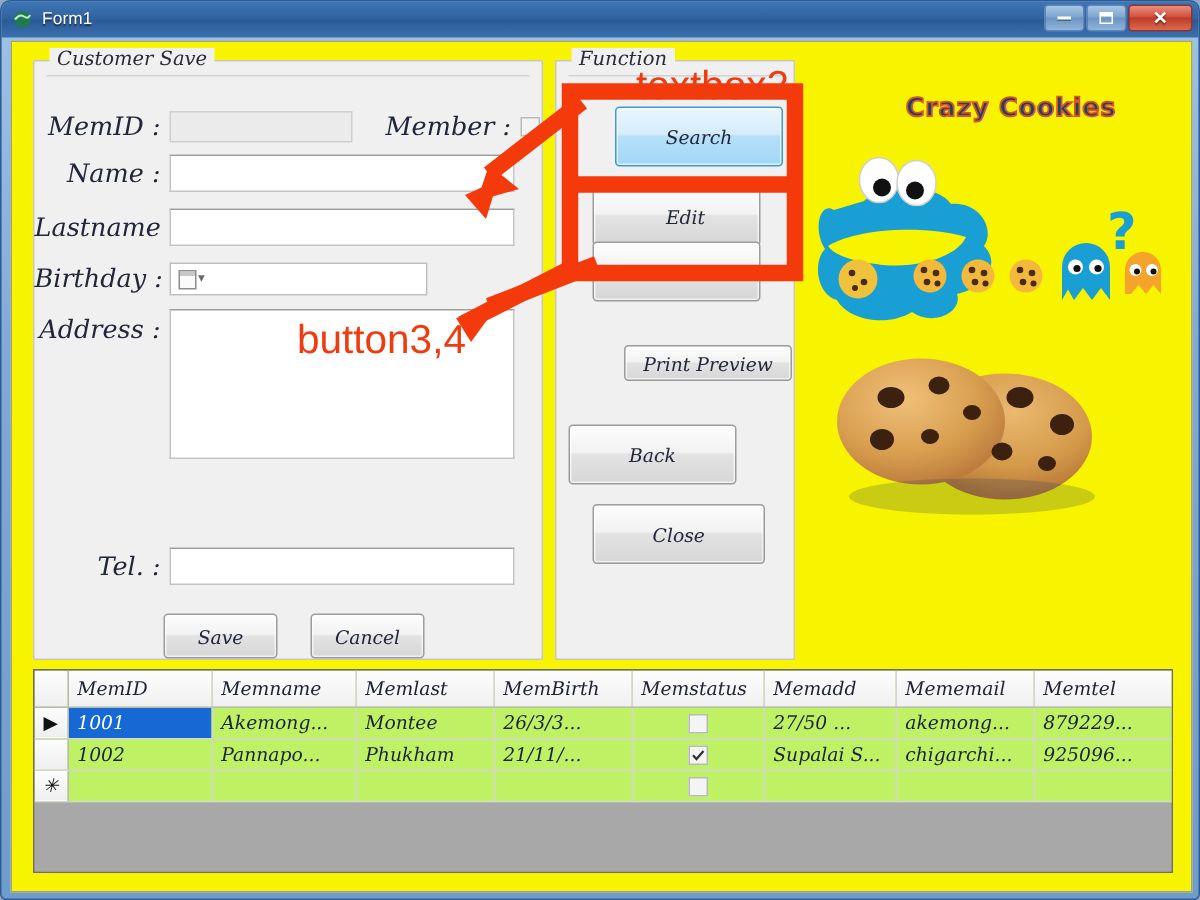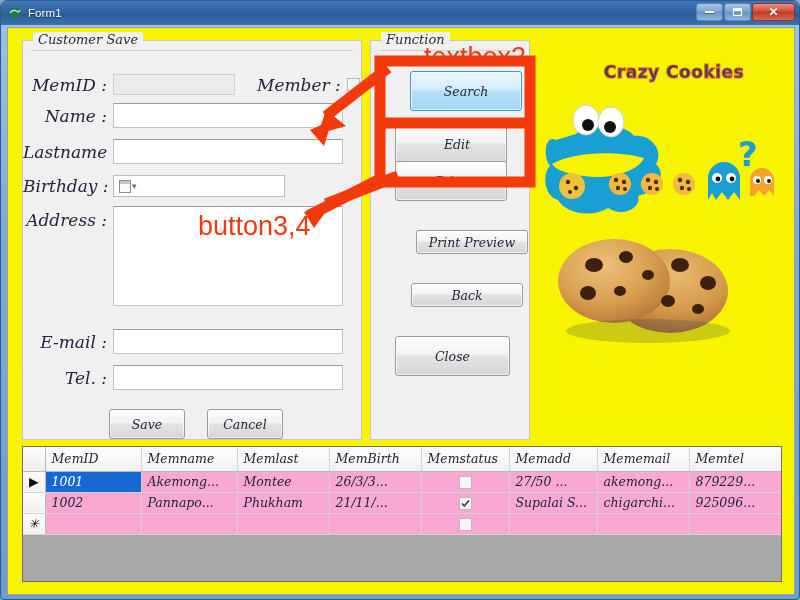--- a/index.html
+++ b/index.html
@@ -144,21 +144,21 @@
     margin-left:15px;
   }
   
   .grid{
     position:absolute;left:14px;top:418px;width:760px;height:136px;
     box-sizing:border-box;
     background:#a8a8a8;
     border:1px solid #6e6e6e;
     overflow:hidden;
   }
-  .gtable{border-collapse:collapse;width:100%;table-layout:fixed;background:#f9a8d4;}
+  .gtable{border-collapse:collapse;width:100%;table-layout:fixed;background:#bef264;}
   .gtable th,.gtable td{
     box-sizing:border-box;
     border-right:1px solid #d4d4d4;
     border-bottom:1px solid #d4d4d4;
     font-family:"DejaVu Serif", serif;font-style:italic;
     font-size:12.5px;color:#1d2133;
     padding:2px 6px;height:21px;white-space:nowrap;overflow:hidden;
     text-align:left;
   }
   .gtable th{
@@ -249,43 +249,39 @@
             <span class="cal"></span>▾
           </span>
         </div>
       </div>
 
       <div class="frow" style="left:0;top:165px;width:340px;align-items:flex-start;">
         <span class="flabel" style="margin-top:4px;">Address :</span>
         <textarea class="ta" style="width: 230px; height: 100px;"></textarea>
       </div>
 
-      <div class="frow" style="left:0;top:288px;width:340px;">
-        <span class="flabel">E-mail :</span>
-        <input class="tbox" style="width: 230px; height: 25px;" value="">
-      </div>
 
       <div class="frow" style="left:0;top:324px;width:340px;">
         <span class="flabel">Tel. :</span>
         <input class="tbox" style="width: 230px; height: 25px;" value="">
       </div>
 
       <div class="btn" style="position:absolute;left:86px;top:368px;width:76px;height:30px;">Save</div>
       <div class="btn" style="position:absolute;left:184px;top:368px;width:76px;height:30px;">Cancel</div>
     </div>
 
     <div class="gb" id="gb-function">
       <div class="gb-line"></div>
       <div class="gb-title">Function</div>
 
       <div class="btn hot" style="position:absolute;left:24px;top:30px;width:112px;height:40px;">Search</div>
       <div class="btn" style="position:absolute;left:24px;top:83px;width:112px;height:40px;padding-left:12px;">Edit</div>
       <div class="btn" style="position:absolute;left:24px;top:120px;width:112px;height:40px;">Print</div>
       <div class="btn" style="position:absolute;left:24px;top:189px;width:112px;height:24px;margin-left:21px;">Print Preview</div>
-      <div class="btn" style="position:absolute;left:40px;top:242px;width:112px;height:24px;">Back</div>
+      <div class="btn" style="position:absolute;left:8px;top:242px;width:112px;height:40px;">Back</div>
       <div class="btn" style="position:absolute;left:24px;top:295px;width:115px;height:40px;">Close</div>
     </div>
 
     <div class="art">
       <div class="logo">Crazy Cookies</div>
 
       <svg width="252" height="190" style="position:absolute;left:0;top:52px;">
 
         <g>
           <path d="M18 48 C8 42 4 62 12 74 C4 82 6 104 20 108 C28 122 54 126 70 116

